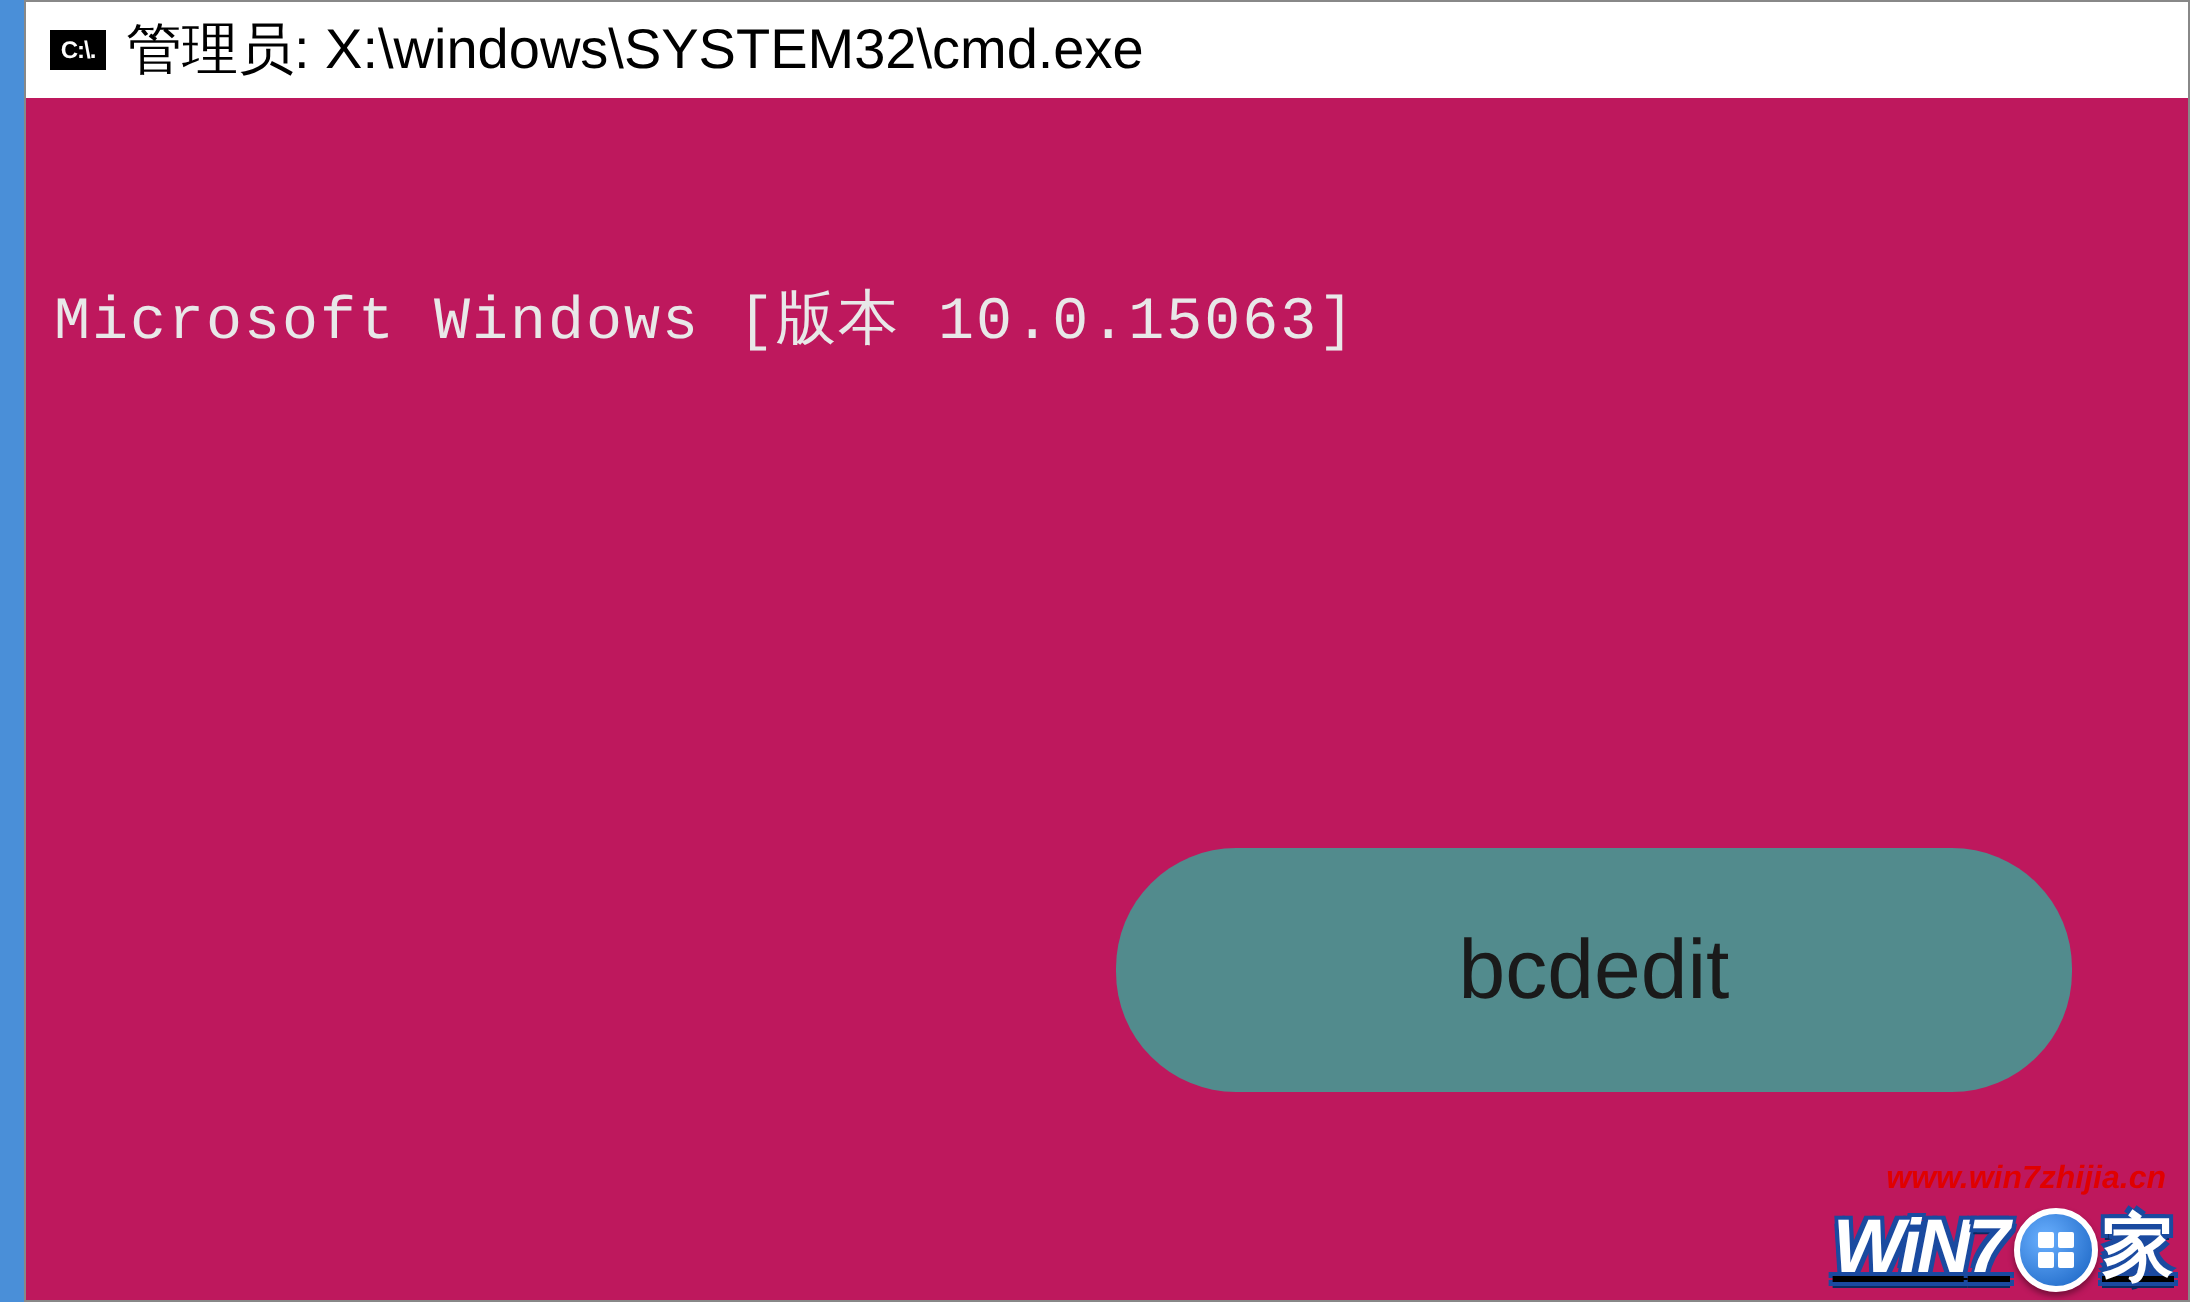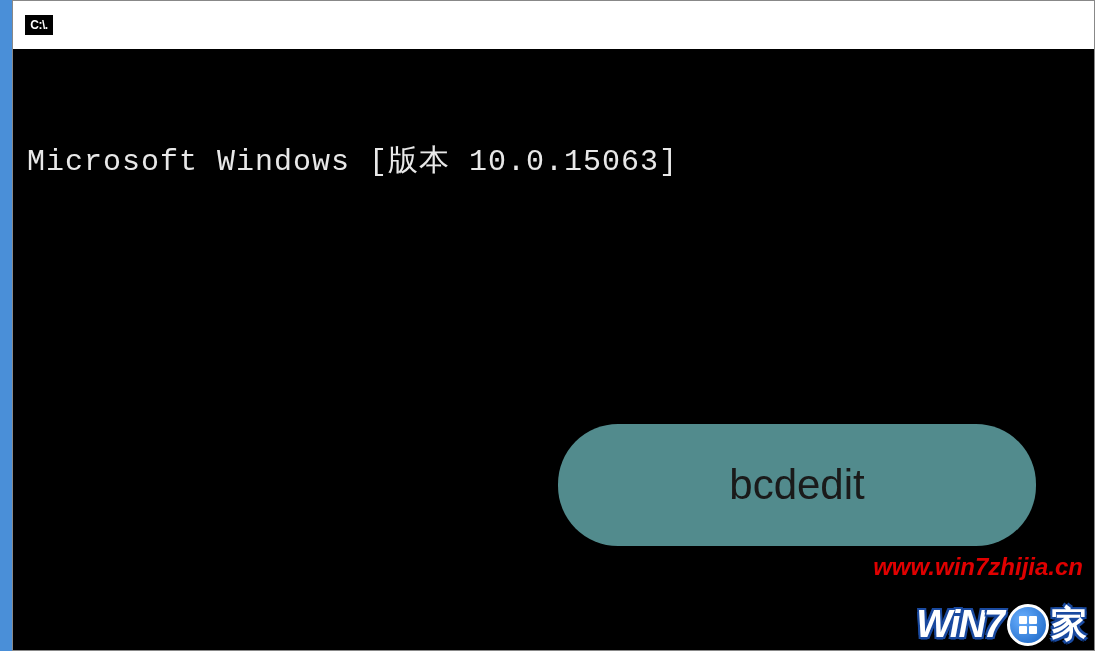--- a/index.html
+++ b/index.html
@@ -47,21 +47,21 @@
       font-family: sans-serif;
       font-weight: bold;
       letter-spacing: -0.5px;
     }
     .terminal {
       position: absolute;
       top: 48px;
       left: 0;
       right: 0;
       bottom: 0;
-      background: #000000;
+      background: #be185d;
       padding: 16px 14px;
       font-family: "Consolas", "Courier New", monospace;
       font-size: 30px;
       color: #e8e8e8;
       line-height: 1.3;
       white-space: pre;
       letter-spacing: 1px;
     }
     .terminal-line {
       display: block;
@@ -83,36 +83,37 @@
       display: flex;
       align-items: center;
       justify-content: center;
       font-size: 42px;
       color: #1a1a1a;
       font-family: "Microsoft YaHei", sans-serif;
     }
     .watermark-url {
       position: absolute;
       right: 12px;
-      bottom: 70px;
-      font-size: 24px;
+      bottom: 52px;
+      font-size: 16px;
       color: #e00000;
       font-weight: bold;
       font-family: Arial, sans-serif;
       font-style: italic;
     }
     .watermark-logo {
       position: absolute;
       right: 8px;
       bottom: 2px;
       display: flex;
       align-items: center;
       font-family: Arial, sans-serif;
       font-weight: 900;
       font-style: italic;
+      text-decoration: underline;
     }
     .logo-win {
       font-size: 38px;
       color: #ffffff;
       text-shadow: -2px -2px 0 #1a4aa0, 2px -2px 0 #1a4aa0, -2px 2px 0 #1a4aa0, 2px 2px 0 #1a4aa0, 0 3px 0 #0a2a60;
       letter-spacing: -2px;
     }
     .logo-7 {
       font-size: 38px;
       color: #ffffff;
@@ -149,20 +150,21 @@
       font-style: normal;
       font-family: "SimHei", sans-serif;
     }
   </style>
 </head>
 <body>
 
 <div class="window">
   <div class="titlebar">
     <span class="titlebar-icon">C:\.</span>
+    <span>管理员: X:\windows\SYSTEM32\cmd.exe</span>
   </div>
   <div class="terminal">
     <span class="terminal-line">Microsoft Windows [版本 10.0.15063]</span>
     <span class="terminal-line"></span>
   </div>
 </div>
 
 <div class="callout">
   <span>bcdedit</span>
 </div>

